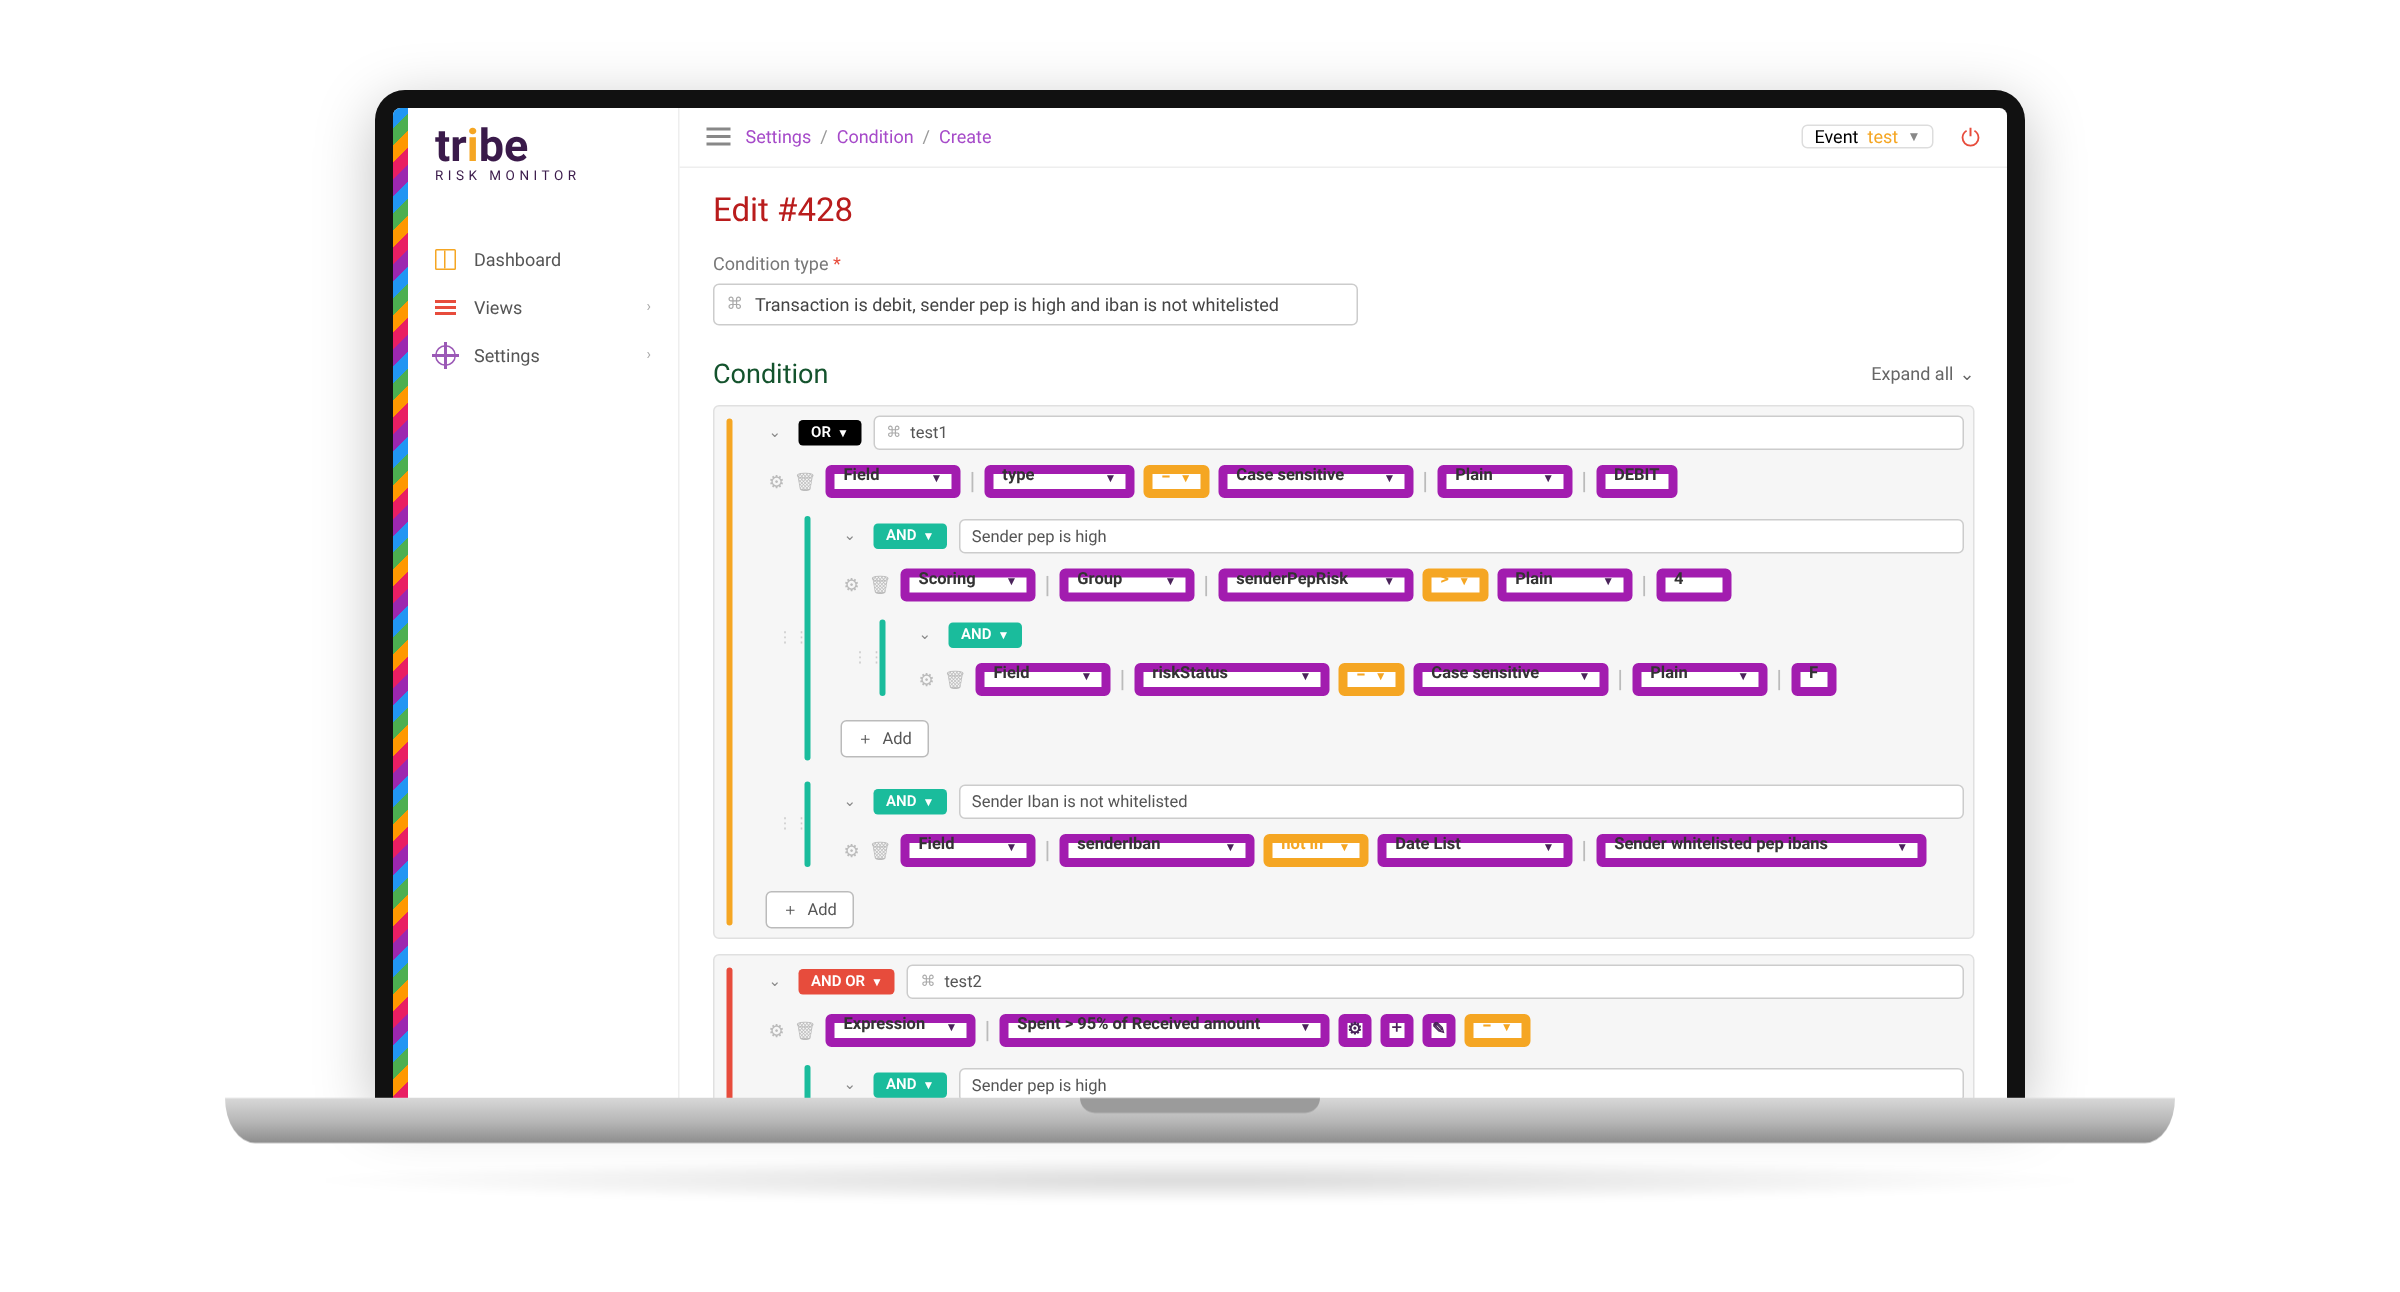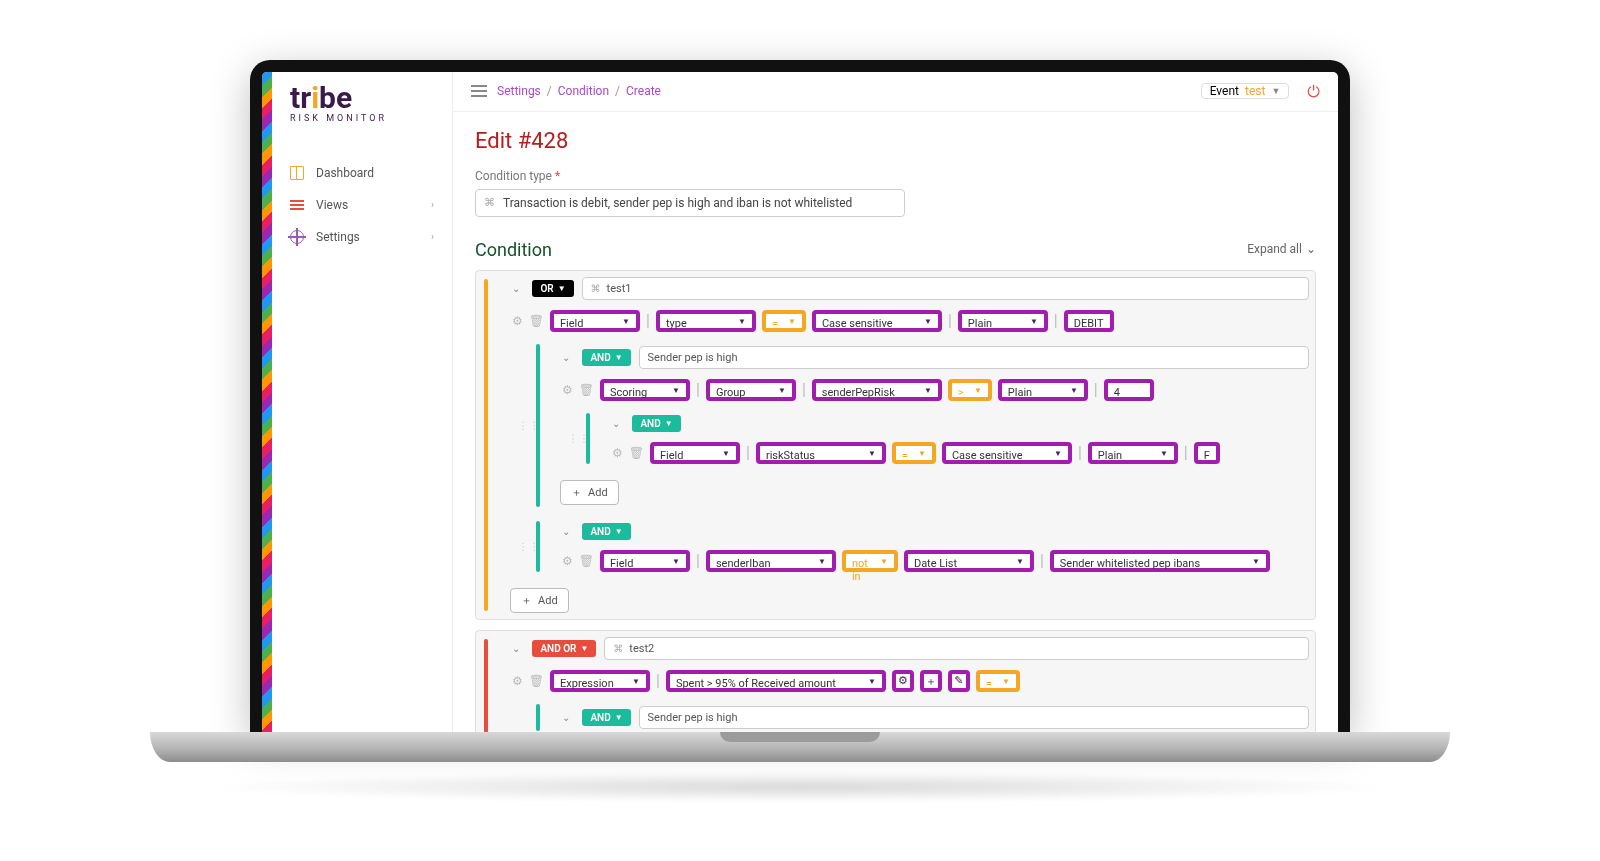--- a/index.html
+++ b/index.html
@@ -75,22 +75,22 @@
 .op-and { background:#1abc9c; }
 .op-red { background:#e74c3c; }
 .blk-name { flex:1; border:1px solid #ccc; background:#fff; border-radius:4px; padding:4px 8px; font-size:11px; color:#555; display:flex; align-items:center; gap:6px; }
 .blk-name .tag-ico { color:#aaa; font-size:10px; }
 
 .row { display:flex; align-items:center; gap:6px; padding:4px 6px 4px 0; margin-left:8px; }
 .row-icons { display:flex; gap:6px; color:#bbb; font-size:12px; width:34px; justify-content:flex-end; }
 .row-icons span { cursor:pointer; }
 
 .sel, .txt, .comp, .mini-btn {
-  border:4px solid #a21caf; border-radius:4px; background:#fff; font-size:11px; padding:3px 6px;
-  display:inline-flex; align-items:flex-start; gap:6px; height:22px; color:#333;
+  border:6px solid #a21caf; border-radius:4px; background:#fff; font-size:11px; padding:3px 6px;
+  display:inline-flex; align-items:flex-end; gap:6px; height:22px; color:#333;font-weight:bold;
 }
 .sel { cursor:pointer; }
 .sel .caret { color:#4a235a; font-size:8px; margin-left:auto; }
 .sel.w90  { width:90px; }
 .sel.w100 { width:100px; }
 .sel.w130 { width:130px; }
 .sel.w220 { width:220px; }
 .comp { border-color:#f5a623; color:#f5a623; width:44px; justify-content:space-between; cursor:pointer; }
 .comp .caret { color:#f5a623; font-size:8px; }
 .txt { min-width:50px; }
@@ -327,36 +327,39 @@
             
             <div class="nested">
               <div class="left-bar bar-and"></div>
               <span class="drag-handle">⋮⋮</span>
               <div class="block-head">
                 <span class="chev-btn">⌄</span>
                 <span class="op-pill op-and">
                     <span>AND</span> 
                     <span class="pc">▼</span>
                   </span>
+                <div class="blk-name">
+                    <span>Sender Iban is not whitelisted</span>
+                  </div>
               </div>
               <div class="row">
                 <div class="row-icons">
                     <span>⚙</span>
                     <span>🗑</span>
                   </div>
                 <span class="sel w90">
                     <span>Field</span>
                     <span class="caret">▼</span>
                   </span>
                 <span class="sep-pipe">|</span>
                 <span class="sel w130">
                     <span>senderIban</span>
                     <span class="caret">▼</span>
                   </span>
-                <span class="comp" style="width:56px">
+                <span class="comp" style="width:70px">
                     <span>not in</span>
                     <span class="caret">▼</span>
                   </span>
                 <span class="sel w130">
                     <span>Date List</span>
                     <span class="caret">▼</span>
                   </span>
                 <span class="sep-pipe">|</span>
                 <span class="sel w220">
                     <span>Sender whitelisted pep ibans</span>

